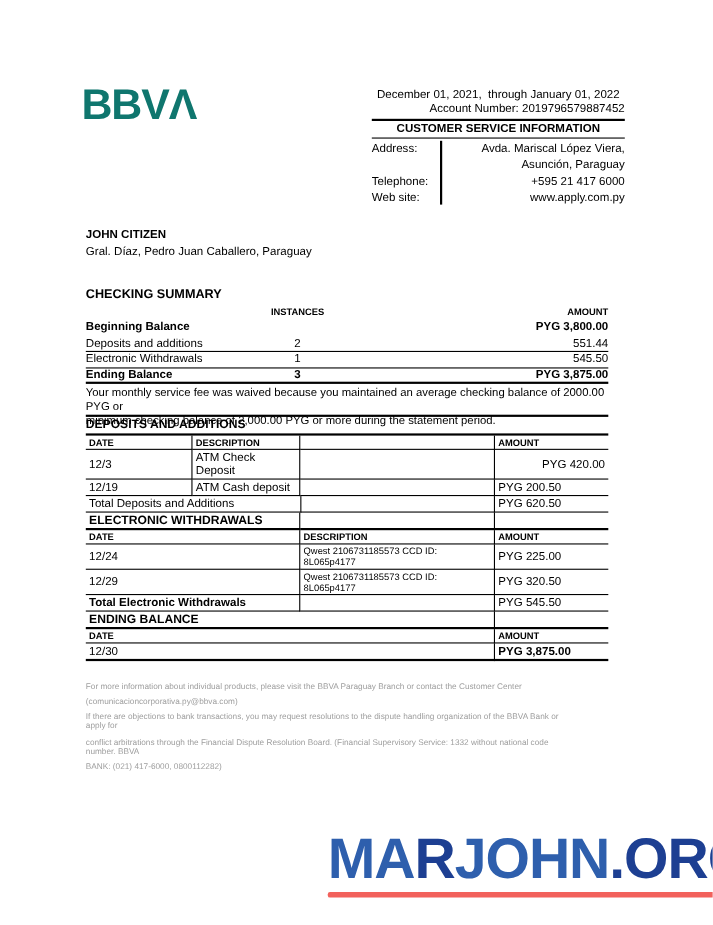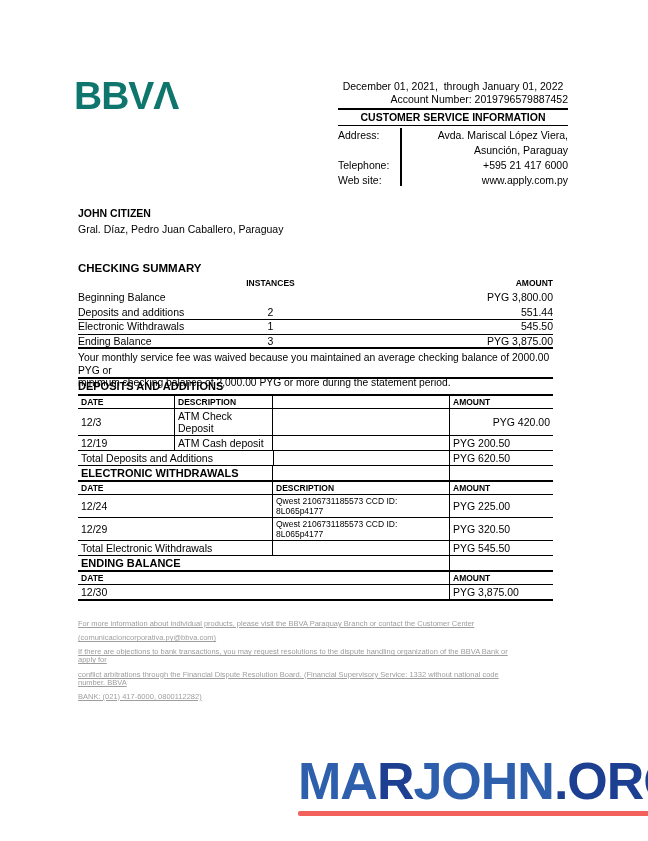--- a/index.html
+++ b/index.html
@@ -33,21 +33,21 @@
   .customer .name { font-weight: 700; }
 
   
   .summary { position: absolute; left: 78px; top: 262px; width: 475px; font-size: 10.5px; }
   .summary-title { font-weight: 700; font-size: 11.5px; margin-bottom: 4px; }
   .sum-row  { display: flex; align-items: flex-start; height: 14.5px; }
   .sum-head { font-size: 8.5px; font-weight: 700; height: 13px; }
   .sum-label{ width: 150px; }
   .sum-inst { width: 85px; text-align: center; }
   .sum-amt  { flex: 1; text-align: right; }
-  .b   { font-weight: 400; }
+  .b   { font-weight: 700; }
   .u15 { border-bottom: 1.5px solid #000; }
   .u25 { border-bottom: 2.5px solid #000; }
   .note { margin-top: 3px; font-size: 10.3px; line-height: 12.5px; }
 
   
   .tables { position: absolute; left: 78px; top: 377px; width: 475px; font-size: 10.5px; }
   .sec-title {
     font-weight: 700; font-size: 11px;
     border-top: 2.5px solid #000; border-bottom: 2.2px solid #000;
     padding: 1px 0 2px;
@@ -58,21 +58,21 @@
   .eb   { grid-template-columns: 372px 103px; }
   .cell { border-bottom: 1.5px solid #000; padding: 1px 3px; min-height: 14px; display: flex; align-items: center; }
   .vr    { border-right: 1.8px solid #000; }
   .hcell { font-size: 8.5px; font-weight: 700; min-height: 13px; }
   .small { font-size: 8.5px; }
   .ra    { justify-content: flex-end; }
   .secrow{ font-weight: 700; font-size: 11px; border-bottom: 2px solid #000; }
   .thick-bottom { border-bottom: 2.5px solid #000; }
 
   
-  .footer { position: absolute; left: 78px; top: 620px; width: 445px; font-size: 7.5px; color: #9e9e9e; text-decoration: underline; }
+  .footer { position: absolute; left: 78px; top: 620px; width: 445px; font-size: 7.5px; color: #9e9e9e; }
   .footer div { margin-bottom: 6.2px; line-height: 8px; }
 
   
   .marfisa { position: absolute; left: 298px; top: 752px; }
   .marfisa-text { font-size: 52px; font-weight: 600; letter-spacing: -1px; line-height: 58px; white-space: nowrap; }
   .m-light { color: #2e5fad; }
   .m-dark  { color: #1d3f92; font-weight: 800; }
   .marfisa-rule { height: 4.5px; background: #f2615c; margin-top: 1px; border-radius: 2px; }
 </style>
 </head>

